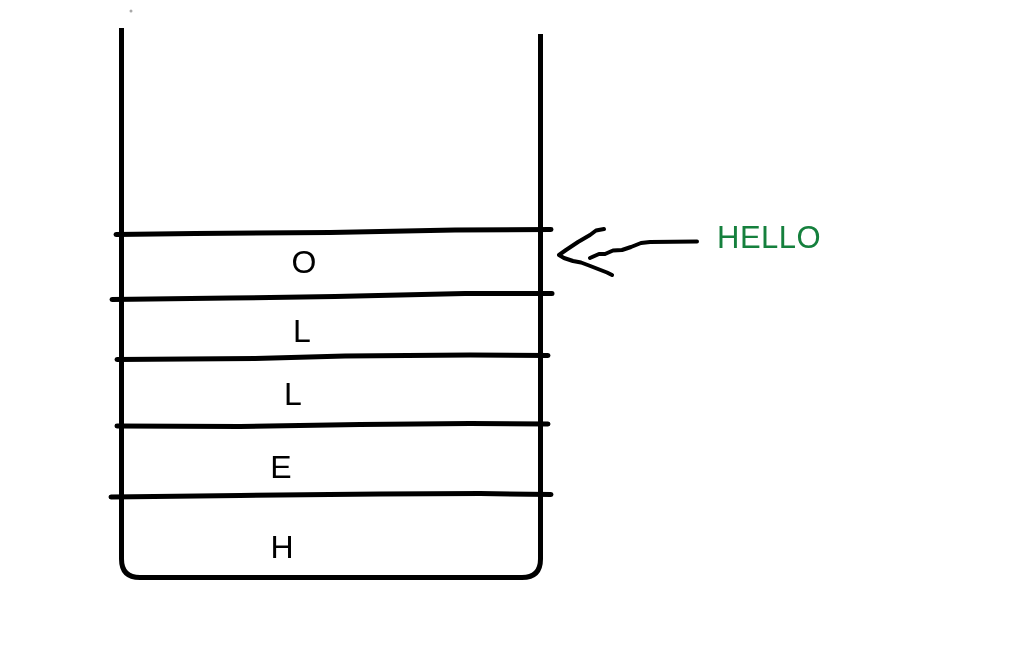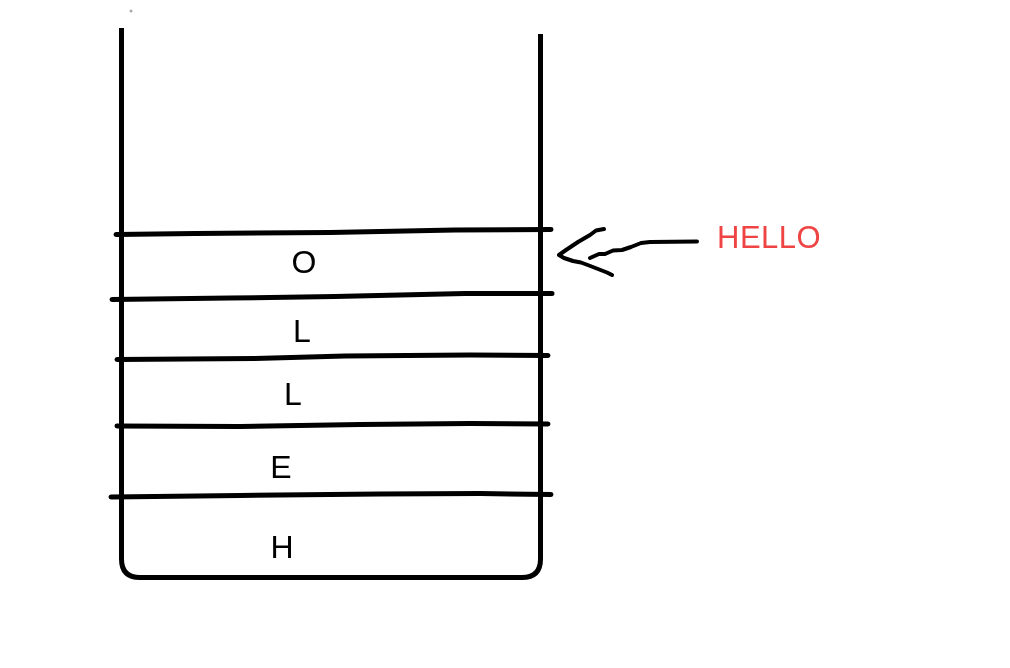--- a/index.html
+++ b/index.html
@@ -28,21 +28,21 @@
     font-size: 32px;
     line-height: 1;
     color: #000000;
     white-space: nowrap;
   }
   .annotation-label {
     position: absolute;
     transform: translateY(-50%);
     font-size: 31px;
     line-height: 1;
-    color: #ef4444;
+    color: #15803d;
     letter-spacing: 0.5px;
     white-space: nowrap;
   }
 </style>
 </head>
 <body>
 
 <div class="canvas">
 
   <svg class="drawing-svg" viewBox="0 0 1010 668">

